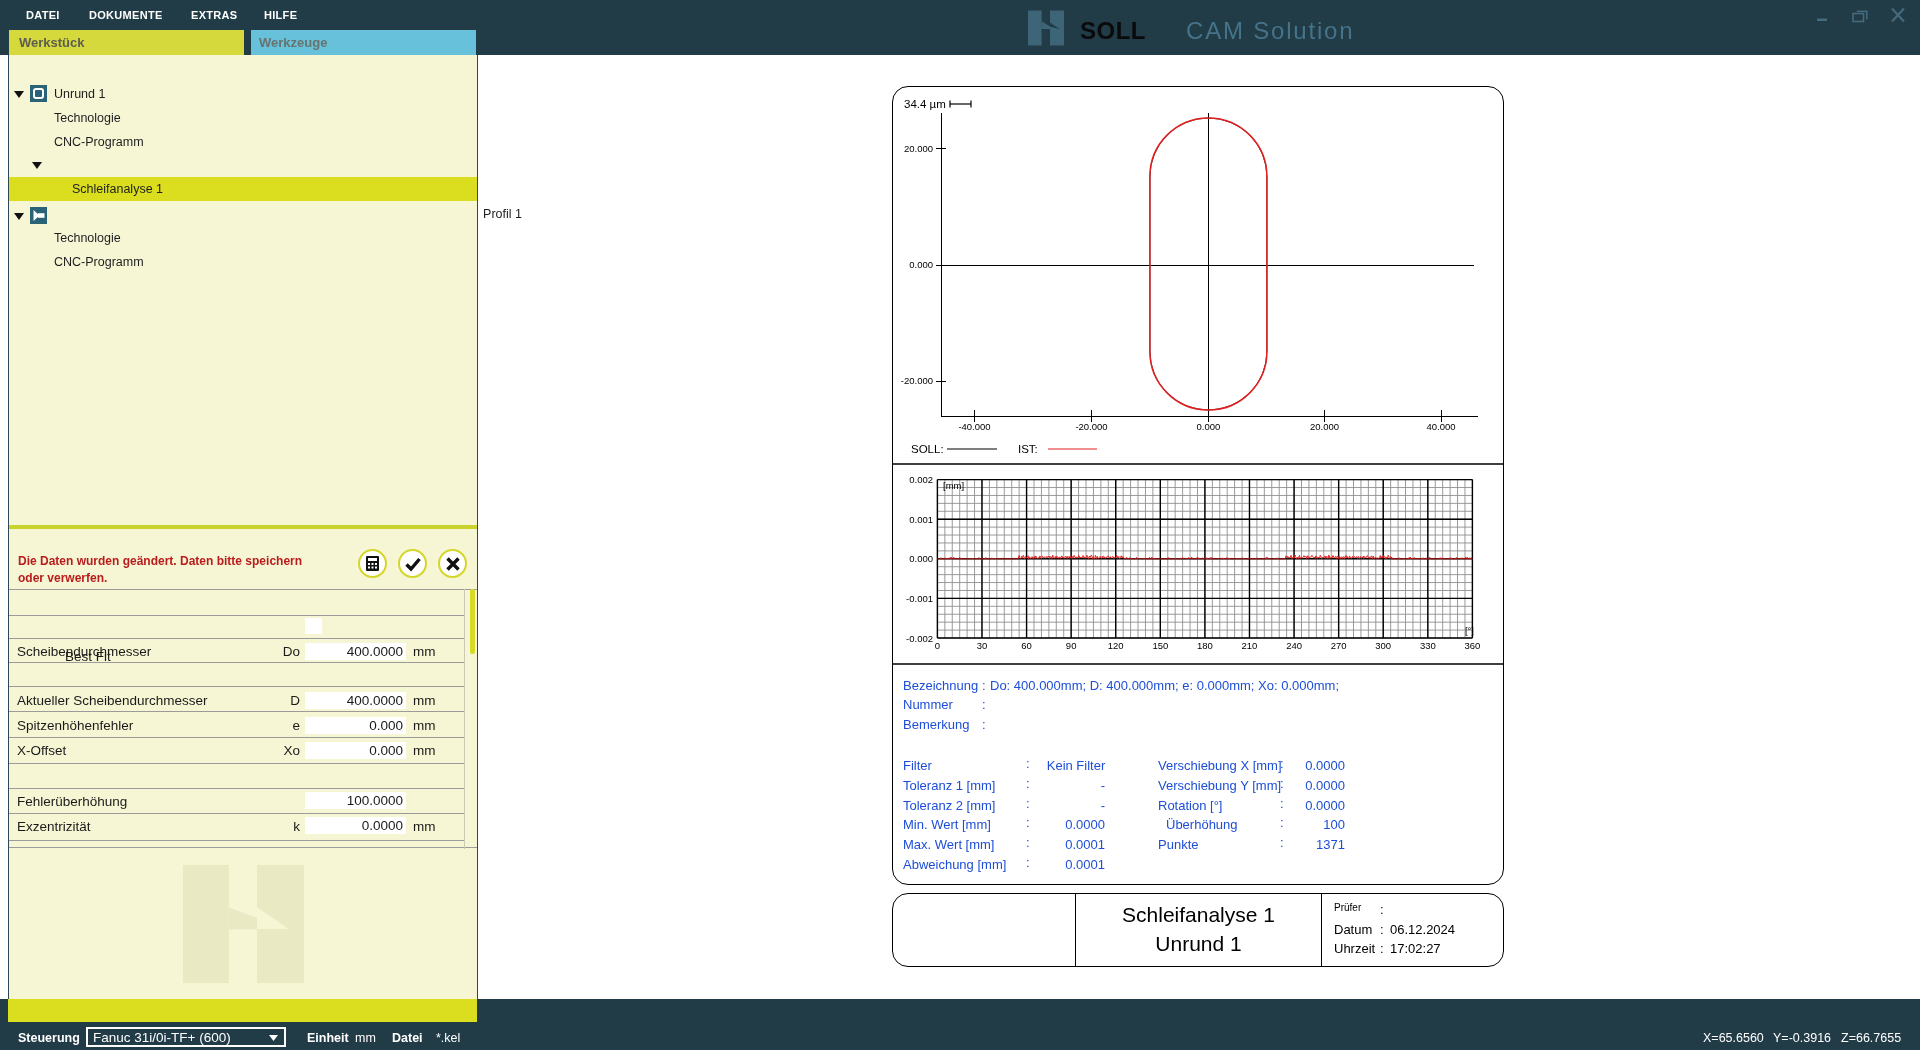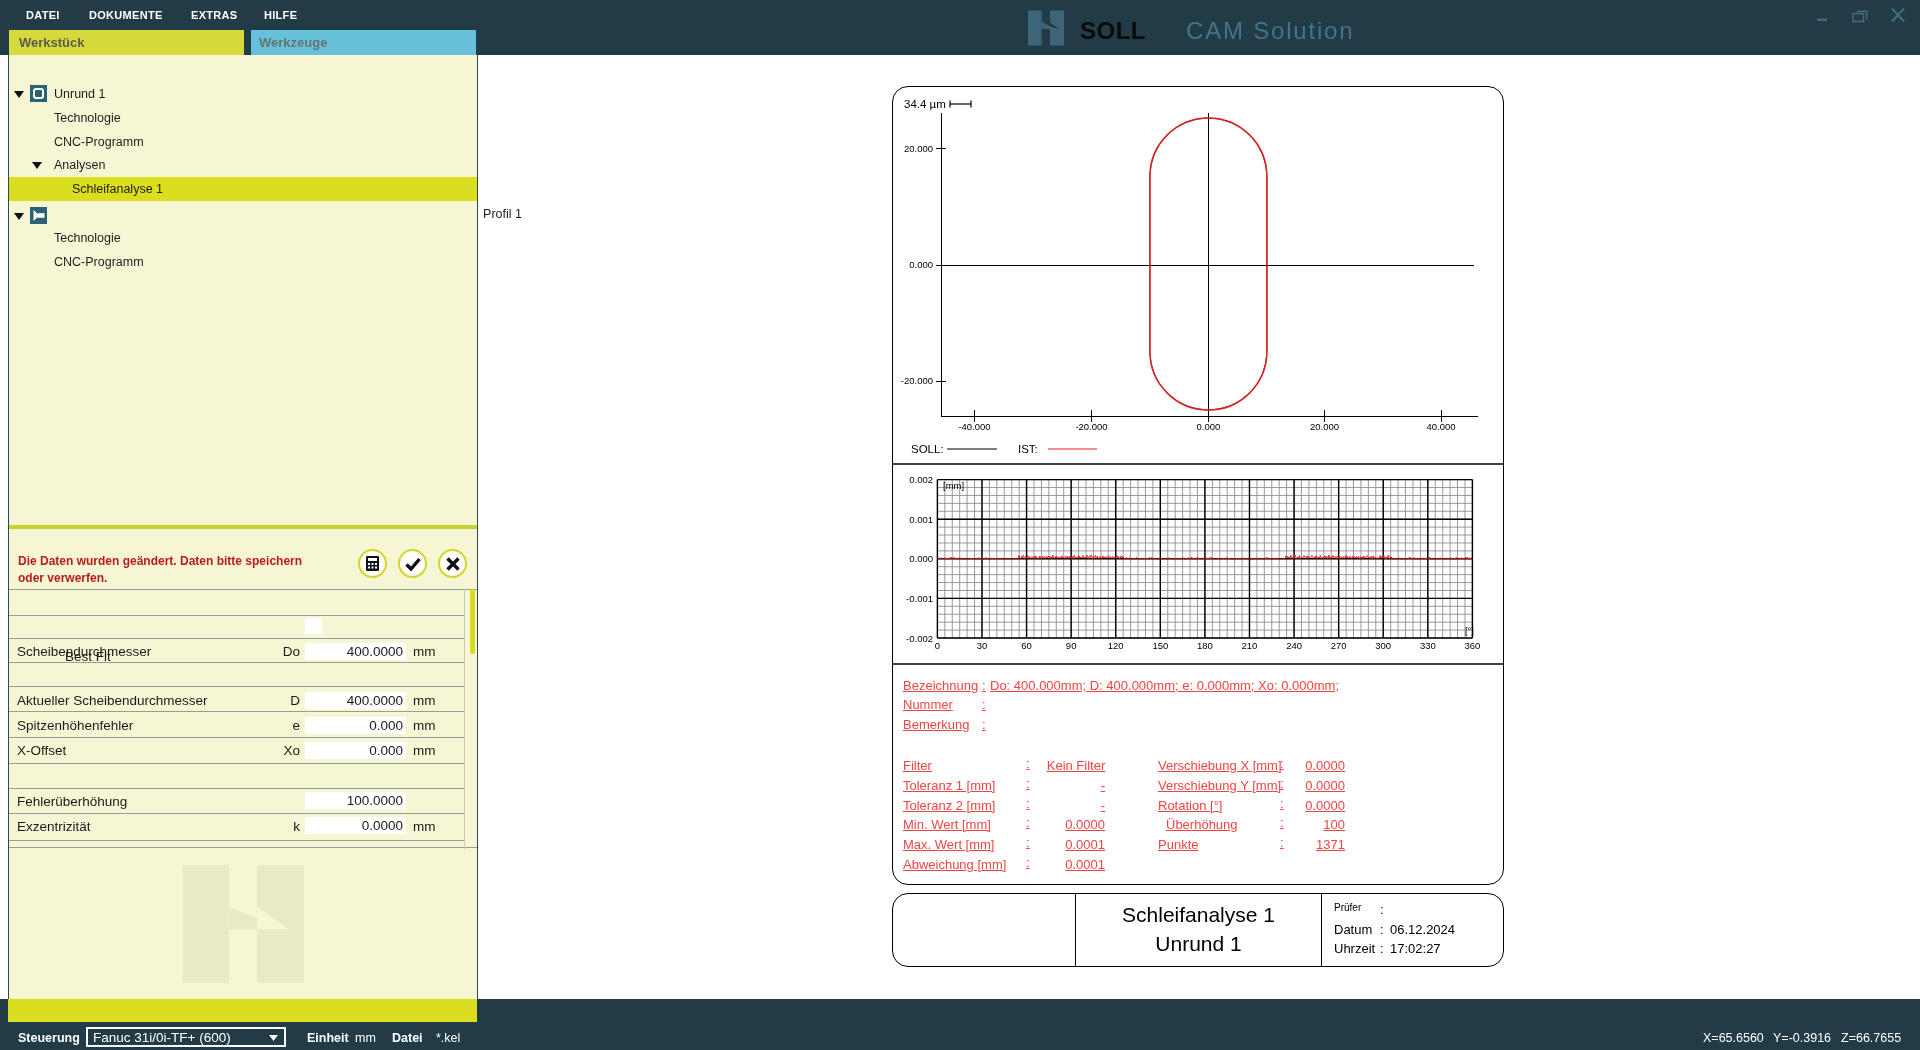--- a/index.html
+++ b/index.html
@@ -45,21 +45,21 @@
   .sbtext { position:absolute; top:1031px; color:#fff; font-size:12.5px; }
   .sbbold { font-weight:bold; }
   #dropdown { position:absolute; left:86px; top:1027px; width:200px; height:20px; border:2px solid #fff;
      color:#fff; font-size:13.5px; line-height:17px; padding-left:5px; }
 
   
   #mainpanel { position:absolute; left:892px; top:86px; width:612px; height:799px; background:#fff;
      border:1px solid #000; border-radius:16px; }
   #titleblock { position:absolute; left:892px; top:893px; width:612px; height:74px; background:#fff;
      border:1px solid #000; border-radius:16px; }
-  .itxt { position:absolute; font-size:13px; color:#ef4444; white-space:pre;text-decoration:underline; }
+  .itxt { position:absolute; font-size:13px; color:#1d4ed8; white-space:pre; }
 </style>
 </head>
 <body>
 
 <div id="header">
   <div class="menuitem" style="left:26px;">DATEI</div>
   <div class="menuitem" style="left:89px;">DOKUMENTE</div>
   <div class="menuitem" style="left:191px;">EXTRAS</div>
   <div class="menuitem" style="left:264px;">HILFE</div>
   <svg class="abs" style="left:1028px; top:10px;" width="36" height="36" viewBox="0 0 36 36">
@@ -89,21 +89,20 @@
 
   <div class="tri" style="left:5px; top:36px;"></div>
   <svg class="abs" style="left:21px; top:30px;" width="17" height="17" viewBox="0 0 17 17">
     <rect width="17" height="17" fill="#2A6375"></rect>
     <rect x="4" y="4" width="9" height="9" rx="2" fill="none" stroke="#fff" stroke-width="2"></rect>
   </svg>
   <div class="treerow" style="left:45px; top:32px;">Unrund 1</div>
   <div class="treerow" style="left:45px; top:56px;">Technologie</div>
   <div class="treerow" style="left:45px; top:80px;">CNC-Programm</div>
   <div class="tri" style="left:23px; top:107px;"></div>
-  <div class="treerow" style="left:45px; top:103px;">Analysen</div>
   <div class="treerow" style="left:63px; top:127px;">Schleifanalyse 1</div>
   <div class="tri" style="left:5px; top:158px;"></div>
   <svg class="abs" style="left:21px; top:152px;" width="17" height="17" viewBox="0 0 17 17">
     <rect width="17" height="17" fill="#2A6375"></rect>
     <polygon points="3.5,3 3.5,14 9.5,8.5" fill="#fff"></polygon>
     <rect x="8" y="6.2" width="6.5" height="4.6" fill="#fff"></rect>
   </svg>
   <div class="treerow" style="left:45px; top:152px;text-align:right;">Profil 1</div>
   <div class="treerow" style="left:45px; top:176px;">Technologie</div>
   <div class="treerow" style="left:45px; top:200px;">CNC-Programm</div>

